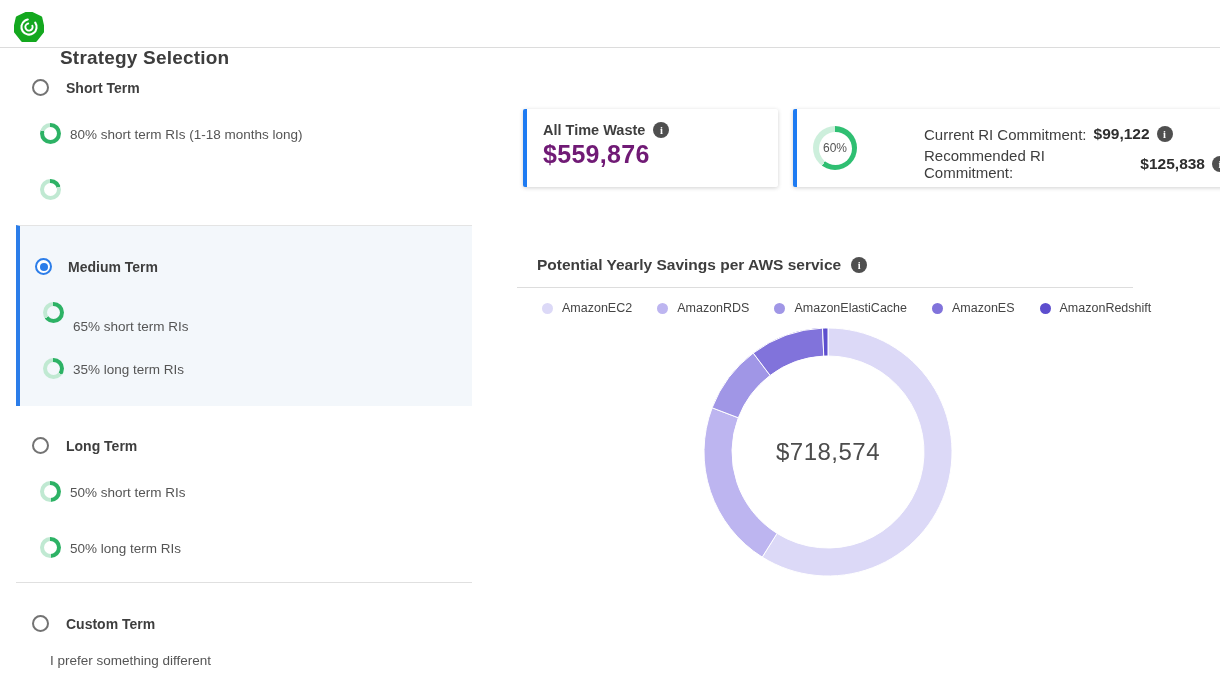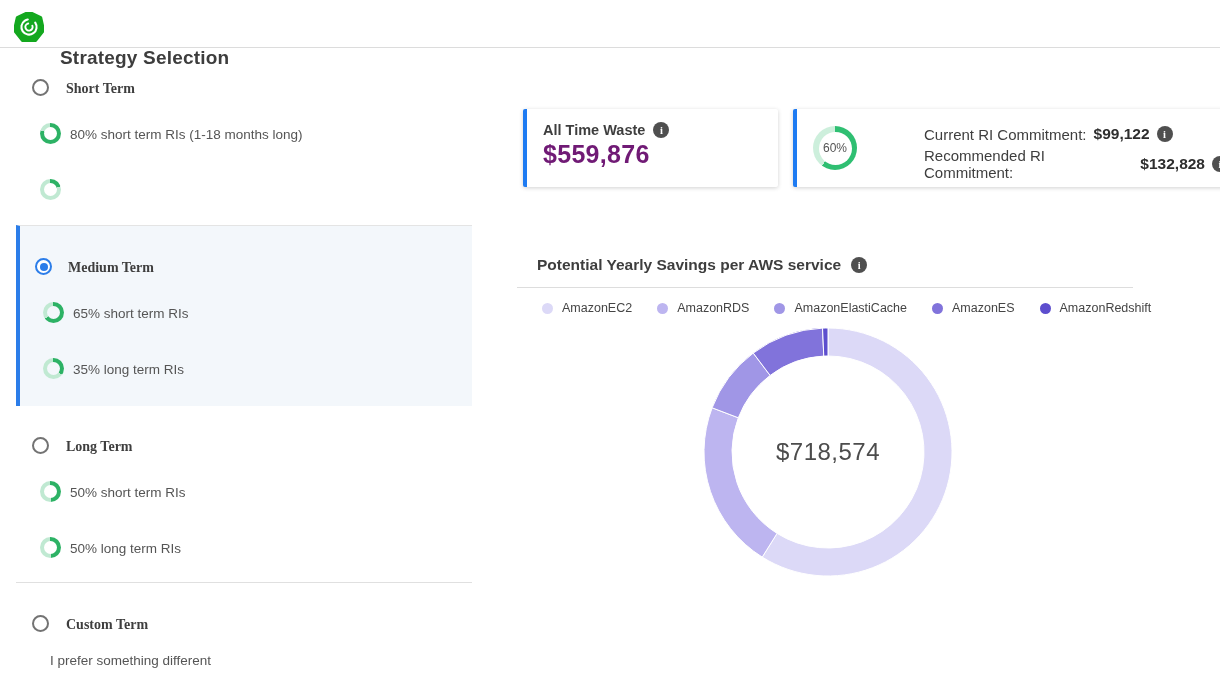--- a/index.html
+++ b/index.html
@@ -9,21 +9,21 @@
 
   
   .logo { position:absolute; left:14px; top:12px; width:30px; height:30px; }
   .page-title { position:absolute; left:60px; top:16px; font-size:19px; font-weight:700; color:#3d3d3d; letter-spacing:.2px;margin-top:31px; }
   .header-divider { position:absolute; left:0; top:47px; width:1220px; height:1px; background:#dcdcdc; }
 
   
   .radio { position:absolute; width:17px; height:17px; border-radius:50%; border:2px solid #737373; background:#fff; }
   .radio.selected { border-color:#2b7de9; }
   .radio.selected::after { content:""; position:absolute; left:2.5px; top:2.5px; width:8px; height:8px; border-radius:50%; background:#2b7de9; }
-  .strategy-label { position:absolute; font-size:14px; font-weight:700; color:#3e3e3e; line-height:17px;font-family:Liberation Serif, serif; }
+  .strategy-label { position:absolute; font-size:14px; font-weight:700; color:#3e3e3e; line-height:17px; }
   .option-label { position:absolute; font-size:13.5px; color:#555; line-height:21px; }
   .ring { position:absolute; width:21px; height:21px; border-radius:50%; --hole:#fff; }
   .ring::after { content:""; position:absolute; left:4px; top:4px; right:4px; bottom:4px; border-radius:50%; background:var(--hole); }
   .selected-panel { position:absolute; left:16px; top:225px; width:456px; height:181px; background:#f3f7fb; border-left:4px solid #2b7de9; border-top:1px solid #e4e4e4; }
   .section-divider { position:absolute; left:16px; width:456px; height:1px; background:#e0e0e0; }
   .custom-desc { position:absolute; left:50px; top:652px; font-size:13.5px; color:#555; line-height:17px; }
 
   
   .card { position:absolute; background:#fff; border-left:4px solid #1e7bf2; border-radius:2px;
           box-shadow:0 1px 4px rgba(0,0,0,.18); }
@@ -72,21 +72,21 @@
   <span class="radio" style="left:32px;top:79px;"></span>
   <span class="strategy-label" style="left:66px;top:80px;">Short Term</span>
   <span class="ring" style="left: 40px; top: 123px; background: conic-gradient(rgb(45, 178, 101) 0deg, rgb(45, 178, 101) 80%, rgb(192, 233, 210) 80%, rgb(192, 233, 210) 100%);"></span>
   <span class="option-label" style="left:70px;top:124px;">80% short term RIs (1-18 months long)</span>
   <span class="ring" style="left: 40px; top: 179px; background: conic-gradient(rgb(45, 178, 101) 0deg, rgb(45, 178, 101) 20%, rgb(192, 233, 210) 20%, rgb(192, 233, 210) 100%);"></span>
 
   <div class="selected-panel"></div>
   <span class="radio selected" style="left:35px;top:258px;"></span>
   <span class="strategy-label" style="left:68px;top:259px;">Medium Term</span>
   <span class="ring" style="left: 43px; top: 302px; --hole: #f3f7fb; background: conic-gradient(rgb(45, 178, 101) 0deg, rgb(45, 178, 101) 65%, rgb(192, 233, 210) 65%, rgb(192, 233, 210) 100%);"></span>
-  <span class="option-label" style="left:73px;top:303px;">65% short term RIs</span>
+  <span class="option-label" style="left:73px;top:316px;">65% short term RIs</span>
   <span class="ring" style="left: 43px; top: 358px; --hole: #f3f7fb; background: conic-gradient(rgb(45, 178, 101) 0deg, rgb(45, 178, 101) 35%, rgb(192, 233, 210) 35%, rgb(192, 233, 210) 100%);"></span>
   <span class="option-label" style="left:73px;top:359px;">35% long term RIs</span>
 
   <span class="radio" style="left:32px;top:437px;"></span>
   <span class="strategy-label" style="left:66px;top:438px;">Long Term</span>
   <span class="ring" style="left: 40px; top: 481px; background: conic-gradient(rgb(45, 178, 101) 0deg, rgb(45, 178, 101) 50%, rgb(192, 233, 210) 50%, rgb(192, 233, 210) 100%);"></span>
   <span class="option-label" style="left:70px;top:482px;">50% short term RIs</span>
   <span class="ring" style="left: 40px; top: 537px; background: conic-gradient(rgb(45, 178, 101) 0deg, rgb(45, 178, 101) 50%, rgb(192, 233, 210) 50%, rgb(192, 233, 210) 100%);"></span>
   <span class="option-label" style="left:70px;top:538px;">50% long term RIs</span>
   <div class="section-divider" style="top:582px;"></div>
@@ -108,21 +108,21 @@
       <div class="gauge-label">60%</div>
     </div>
     <div class="commit-rows">
       <div class="commit-row">
         <span class="commit-label">Current RI Commitment:</span>
         <span class="commit-value">$99,122</span>
         <span class="info-icon">i</span>
       </div>
       <div class="commit-row">
         <span class="commit-label">Recommended RI Commitment:</span>
-        <span class="commit-value">$132,828</span>
+        <span class="commit-value">$125,838</span>
         <span class="info-icon">i</span>
       </div>
     </div>
   </div>
 
   <div class="chart-title-row">
     <span class="chart-title">Potential Yearly Savings per AWS service</span>
     <span class="info-icon">i</span>
   </div>
   <div class="chart-divider"></div>

